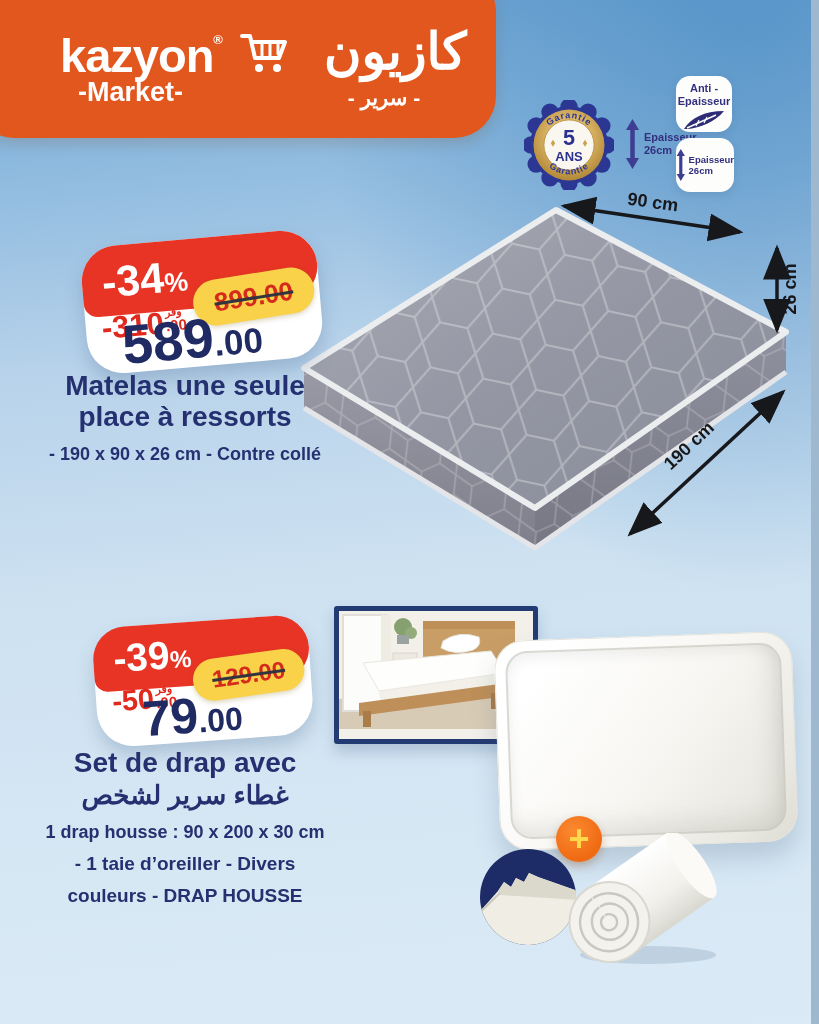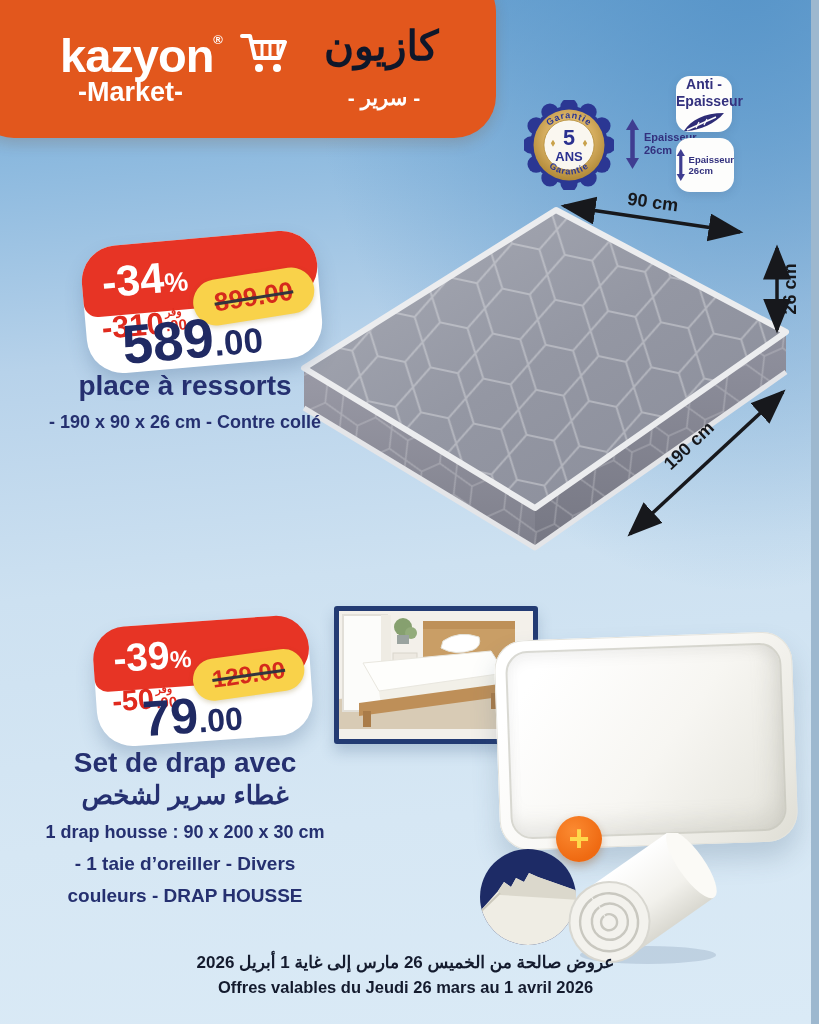--- a/index.html
+++ b/index.html
@@ -13,29 +13,29 @@
   
   .header{
     position:absolute; left:-28px; top:-30px; width:524px; height:168px;
     background:#E2571D; border-radius:42px;
     box-shadow:0 6px 14px rgba(120,60,10,.18);
   }
   .brand{position:absolute; left:88px; top:58px; color:#fff; font-weight:800; font-size:47px; letter-spacing:-1px;}
   .brand sup{font-size:13px; font-weight:700; vertical-align:28px;}
   .brand-sub{position:absolute; left:106px; top:107px; color:#ffffff; font-weight:700; font-size:27px;}
   .cart{position:absolute; left:266px; top:58px;}
-  .brand-ar{position:absolute; left:352px; top:52px; color:#0f172a; font-weight:800; font-size:41px; direction:rtl;}
+  .brand-ar{position:absolute; left:352px; top:52px; color:#ffffff; font-weight:800; font-size:51px; direction:rtl;}
   .brand-sub-ar{position:absolute; left:352px; top:116px; width:120px; text-align:center; color:#fff; font-weight:700; font-size:21px; direction:rtl;}
   
   .badge5{position:absolute; left:524px; top:100px;}
   .epg1{position:absolute; left:625px; top:119px; display:flex; align-items:center; gap:4px;}
   .ep-text{color:#33317E; font-weight:800; font-size:11px; line-height:1.2;}
   .card{position:absolute; background:#FDFDFC; border-radius:14px; box-shadow:0 3px 8px rgba(60,90,130,.18);}
   .anti-card{left:676px; top:76px; width:56px; height:56px; text-align:center;}
-  .anti-card .ep-text{font-size:14px; }
+  .anti-card .ep-text{font-size:11px; margin-top:6px;}
   .ep2-card{left:676px; top:138px; width:58px; height:54px; display:flex; align-items:center; justify-content:center; gap:3px;}
   .ep2-card .ep-text{font-size:9.5px;}
   
   .pbadge{position:absolute; background:#fff; border-radius:36px; box-shadow:0 10px 18px rgba(60,90,130,.25);}
   .pb1{left:84px; top:238px; width:236px; height:128px; transform:rotate(-5deg);}
   .pb2{left:95px; top:621px; width:216px; height:120px; transform:rotate(-4deg);}
   .pb-red{position:absolute; left:0; right:0; top:0; background:#E73425; border-radius:36px 36px 34px 14px;}
   .pb1 .pb-red{height:70px;} .pb2 .pb-red{height:64px;}
   .pb-discount{position:absolute; color:#fff; font-weight:800;}
   .pb1 .pb-discount{left:20px; top:12px; font-size:43px;} .pb2 .pb-discount{left:20px; top:10px; font-size:39px;}
@@ -240,20 +240,21 @@
         </span>
     </div>
     <div class="pb-new">
       <span class="main">589</span>
       <span class="cents">.00</span>
     </div>
   </div>
 
   <div class="ptext pt1">
     <div class="ptitle">
+      <div>Matelas une seule</div>
       <div>place à ressorts</div>
     </div>
     <div class="pspec">- 190 x 90 x 26 cm - Contre collé</div>
   </div>
 
   <div class="pbadge pb2">
     <div class="pb-red"></div>
     <div class="pb-discount"><span>-39</span><span class="pct">%</span></div>
     <div class="pb-old">
         <span>129.00</span>
@@ -330,18 +331,14 @@
   <div class="ptext pt2">
     <div class="ptitle">
       <div>Set de drap avec</div>
     </div>
     <div class="par">غطاء سرير لشخص</div>
     <div class="pspec">1 drap housse : 90 x 200 x 30 cm</div>
     <div class="pspec2">- 1 taie d’oreiller  - Divers</div>
     <div class="pspec2">couleurs  - DRAP HOUSSE</div>
   </div>
 
-  <div class="footer">
-    <div class="ar">عروض صالحة من الخميس 26 مارس إلى غاية 1 أبريل 2026</div>
-    <div class="fr">Offres valables du Jeudi 26 mars au 1 avril 2026</div>
-  </div>
 
 </div>
 
 </body></html>

